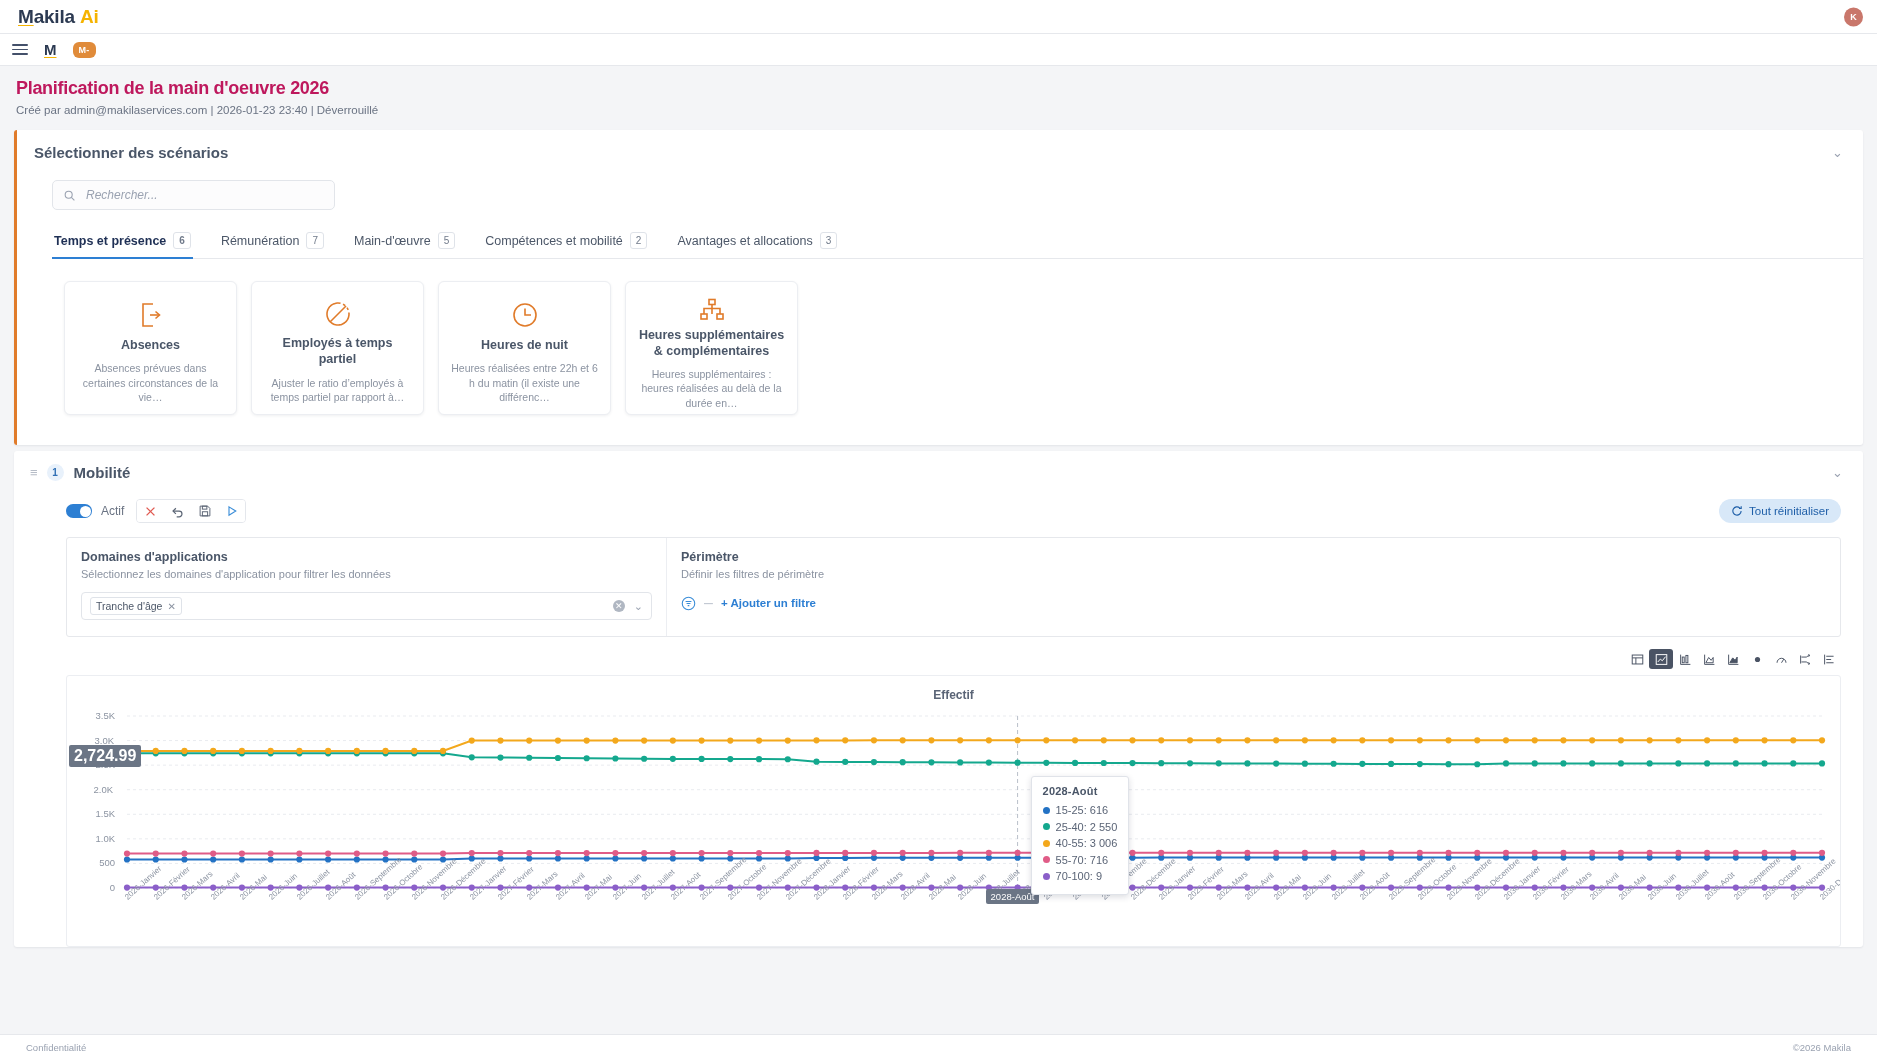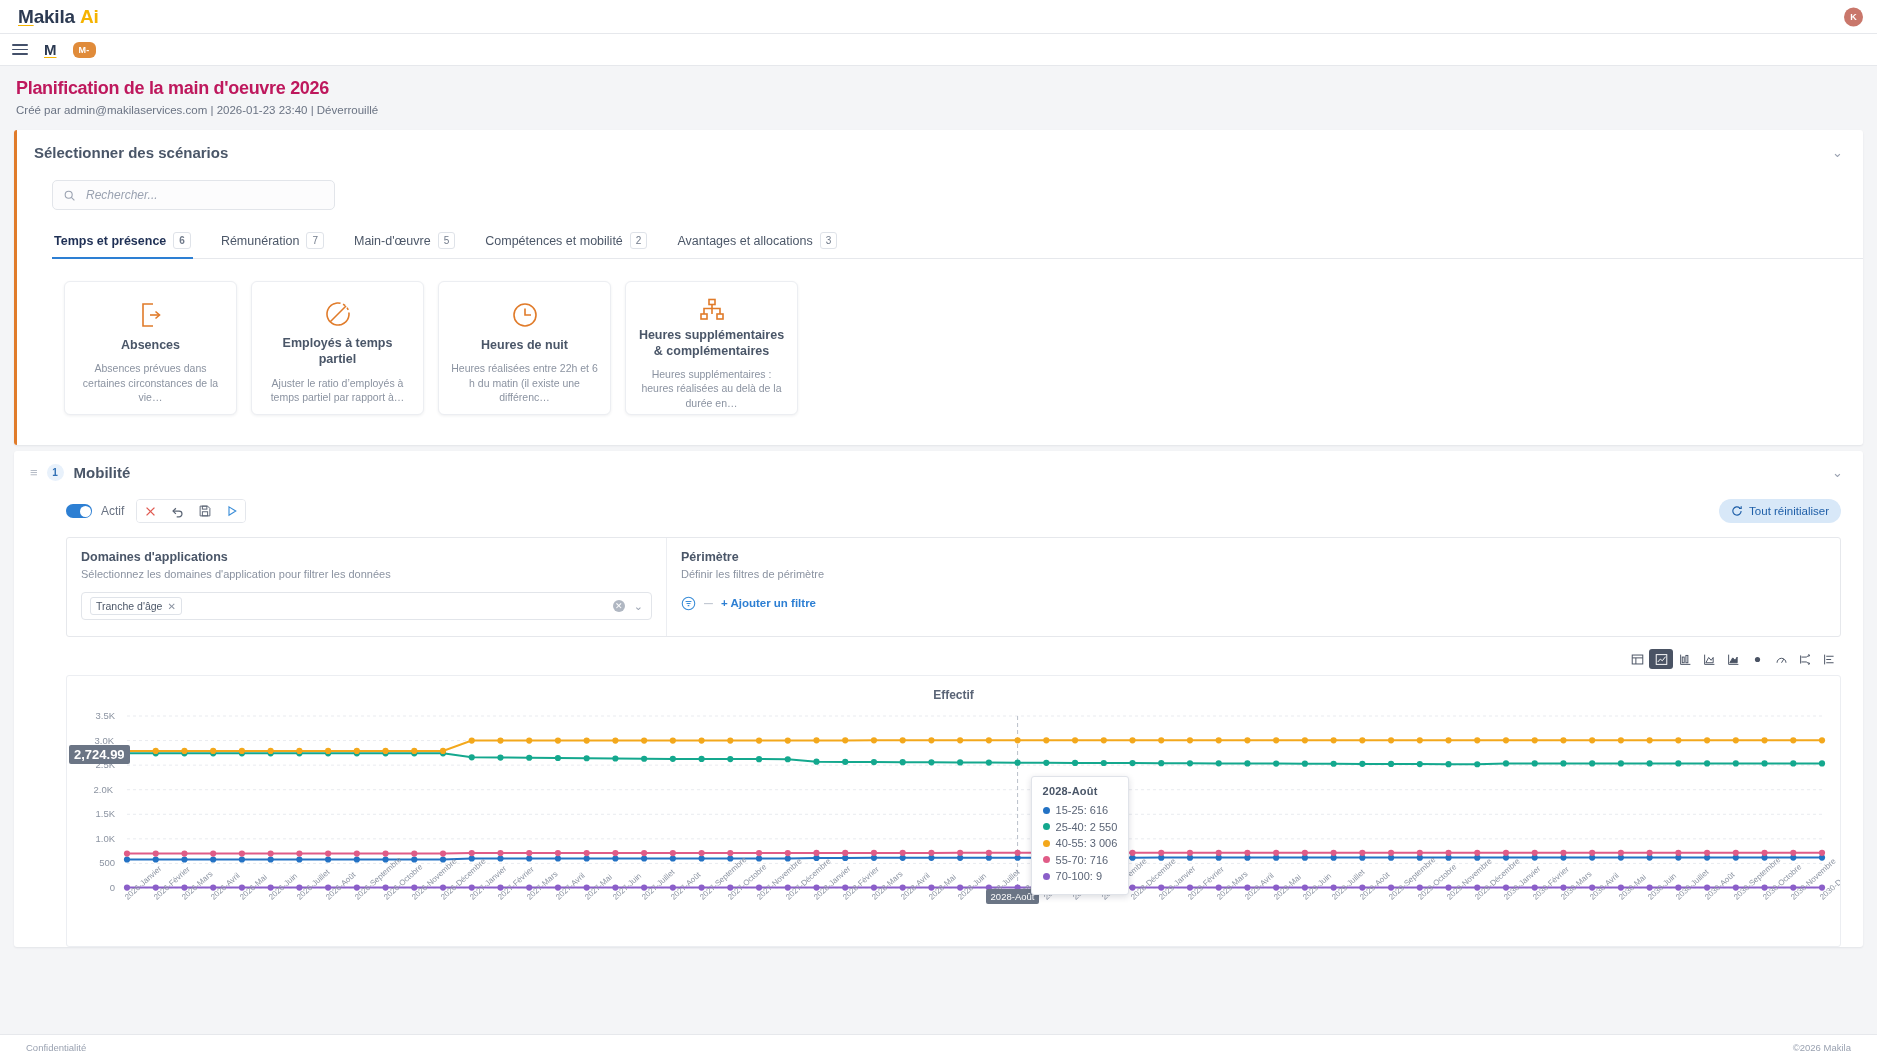--- a/index.html
+++ b/index.html
@@ -176,21 +176,21 @@
     height:272px; position:relative; overflow:hidden;
   }
   .chart-title { text-align:center; font-size:12px; font-weight:700; color:#5a6476; padding-top:12px;}
   .plot { position:absolute; left:0; top:34px; right:0; bottom:0; }
   .ylbl { position:absolute; font-size:9.5px; color:#8b93a1; text-align:right; width:40px; }
   .xlbl {
     position:absolute; font-size:8px; color:#8b93a1; transform-origin:left top;
     transform:rotate(-42deg); white-space:nowrap;
   }
   .valbadge {
-    position:absolute; background:#6b7585; color:#fff; font-size:13px; font-weight:700;
+    position:absolute; background:#6b7585; color:#fff; font-size:16px; font-weight:700;
     padding:2px 5px; border-radius:2px; z-index:6;
   }
   .xbadge {
     position:absolute; background:#6b7585; color:#fff; font-size:9.5px;
     padding:2px 5px; border-radius:2px; z-index:6;
   }
   .tooltip {
     position:absolute; background:#fff; border:1px solid #e0e3e9; border-radius:3px;
     box-shadow:0 2px 6px rgba(30,40,60,.16); padding:8px 11px 9px 11px; z-index:8;
   }

